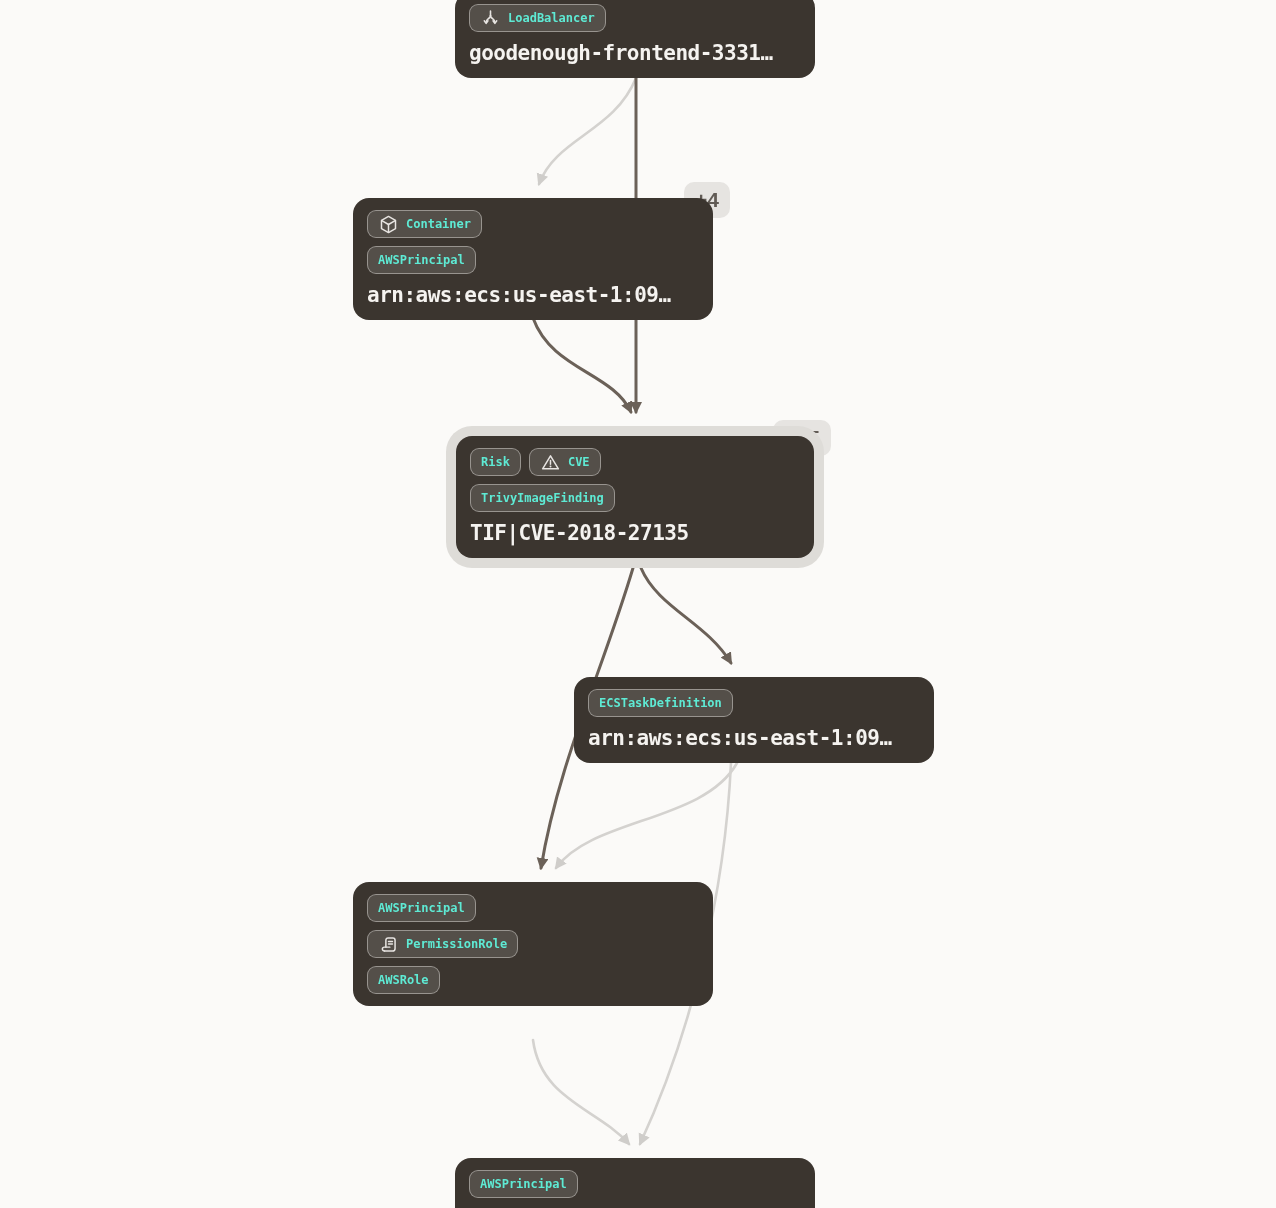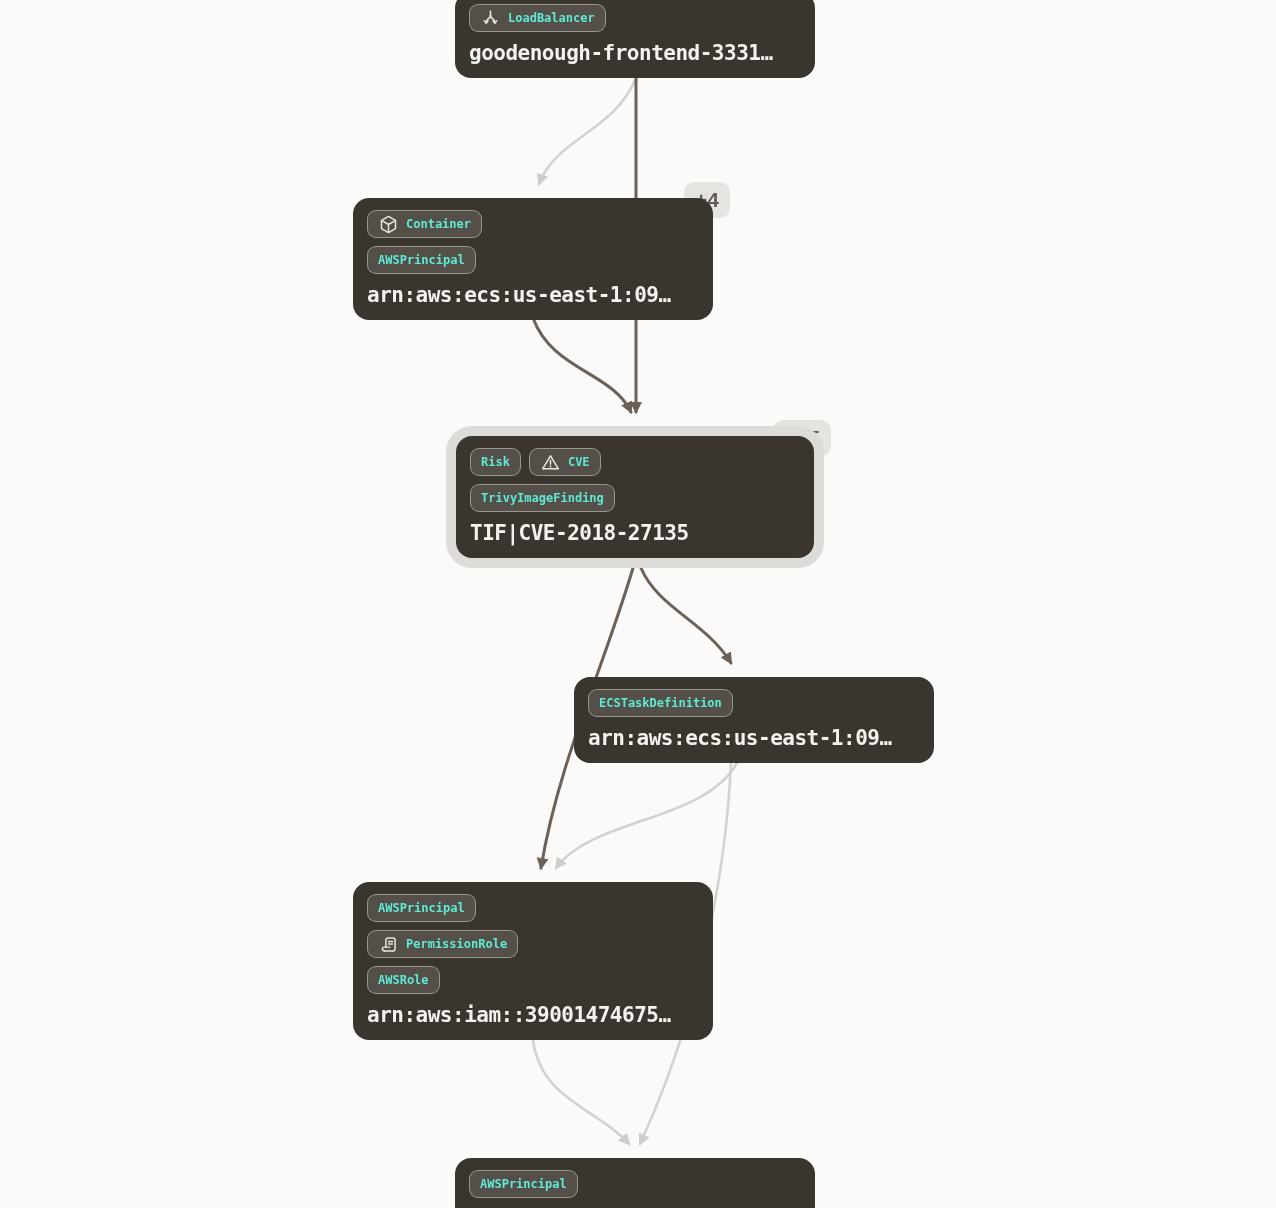--- a/index.html
+++ b/index.html
@@ -139,21 +139,20 @@
             <path d="M7.5 19.5 C6 19.5 5 18.4 5 17.2 C5 16 6 15 7.5 15 H13.5"></path>
             <path d="M12 8.5 H16.5"></path>
             <path d="M12 11.5 H16.5"></path>
           </svg>
         </span>
         <span>PermissionRole</span>
       </span>
       <span class="chip">
         <span>AWSRole</span>
       </span>
-      <div class="node-title">arn:aws:iam::39001474675…</div>
     </div>
   </div>
 
   <div class="node-wrap" style="left:455px;top:1158px;width:360px;">
     <div class="node" style="min-height:90px;">
       <span class="chip">
         <span>AWSPrincipal</span>
       </span>
     </div>
   </div>

